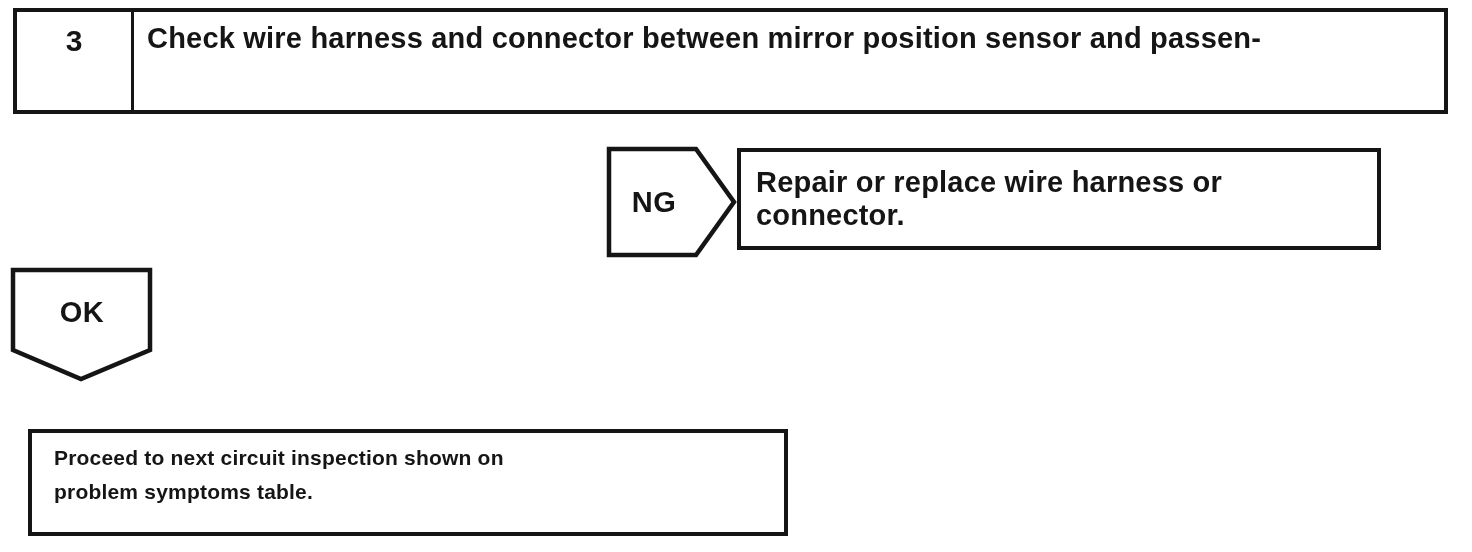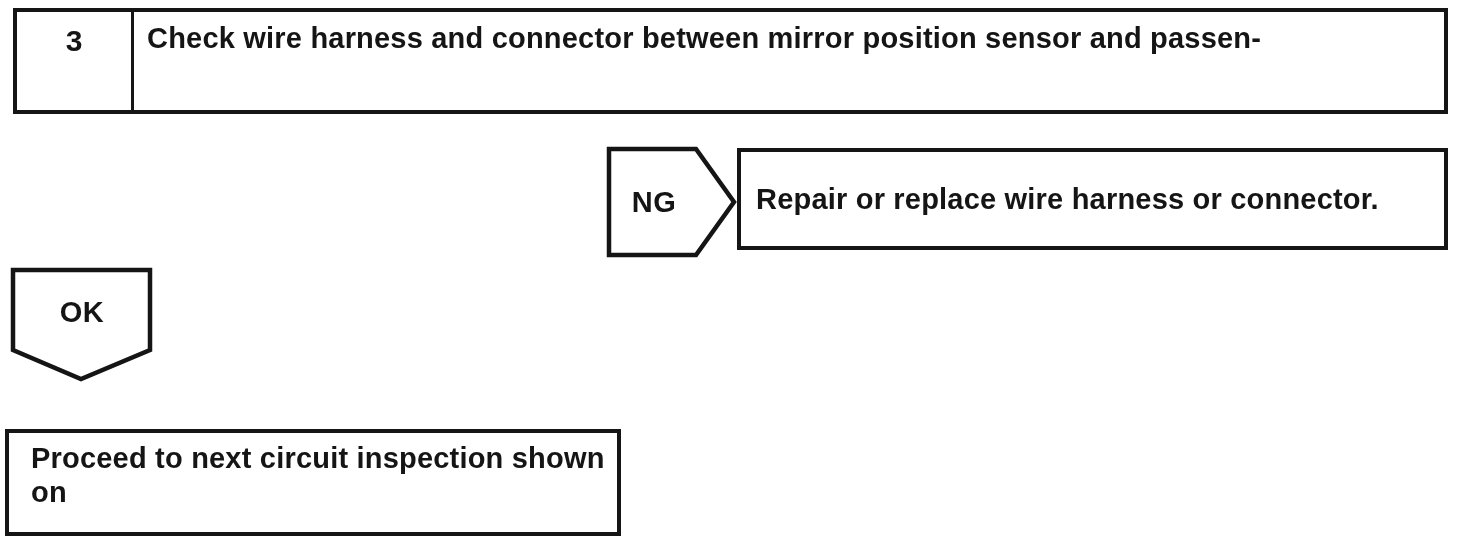--- a/index.html
+++ b/index.html
@@ -64,36 +64,36 @@
     font-size: 29px;
     fill: #151515;
     letter-spacing: 0.5px;
   }
   .ng-pent { left: 606px; top: 146px; }
   .ok-pent { left: 10px;  top: 267px; }
   
   .repair-box {
     left: 737px;
     top: 148px;
-    width: 711px;
+    width: 644px;
     height: 102px;
     display: flex;
     align-items: center;
     padding-left: 15px;
     font-size: 29px;
     letter-spacing: 0.2px;
   }
   
   .proceed-box {
-    left: 5px;
+    left: 28px;
     top: 429px;
-    width: 616px;
+    width: 760px;
     height: 107px;
     padding: 8px 10px 0 22px;
-    font-size: 29px;
+    font-size: 21px;
     line-height: 34px;
     letter-spacing: 0.2px;
   }
 </style>
 </head>
 <body>
 
 <div class="canvas">
 
   <div class="box step-box">
@@ -112,15 +112,16 @@
     <span>Repair or replace wire harness or connector.</span>
   </div>
 
   <svg class="pent ok-pent" width="143" height="115" viewBox="0 0 143 115">
     <polygon points="3,3 140,3 140,83 71,112 3,83"></polygon>
     <text x="72" y="55" text-anchor="middle">OK</text>
   </svg>
 
   <div class="box proceed-box">
     <div>Proceed to next circuit inspection shown on</div>
+    <div>problem symptoms table.</div>
   </div>
 
 </div>
 
 </body></html>

